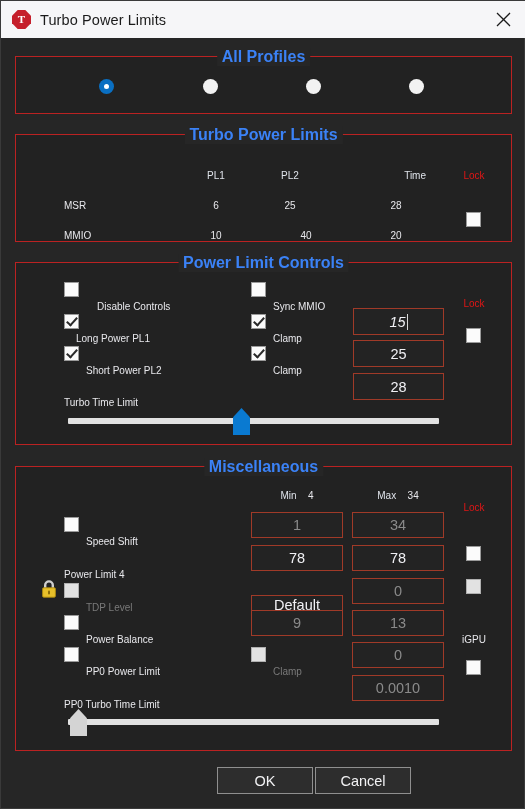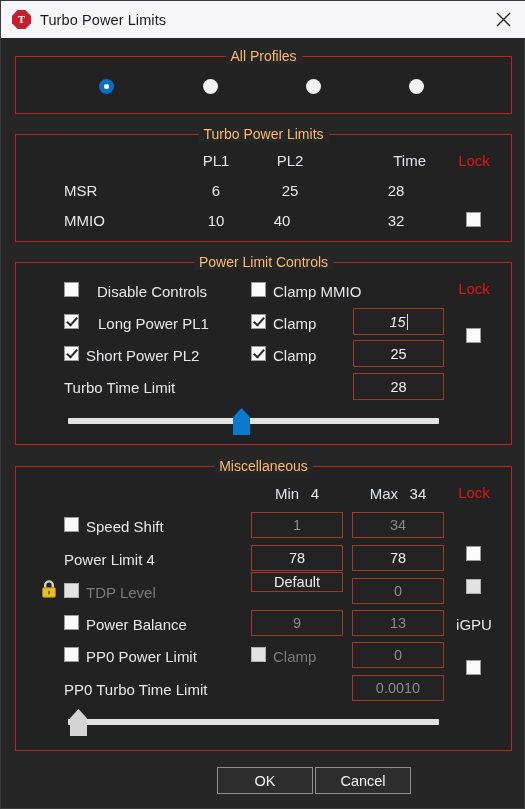--- a/index.html
+++ b/index.html
@@ -62,32 +62,33 @@
     border: 1px solid #bb2222;
     background: #222222;
     box-sizing: border-box;
   }
   .group-title {
     position: absolute;
     top: -9px;
     left: 50%;
     transform: translateX(-50%);
     background: #262626;
-    color: #fdba74;
-    font-weight: normal;
-    font-size: 14px;
+    color: #3b82f6;
+    font-weight: bold;
+    font-size: 16px;
     padding: 0 5px;
     white-space: nowrap;
   }
   .abs { position: absolute; }
   .lbl {
     color: #e8e8ec;
-    font-size: 15px;
+    font-size: 10px;
     white-space: nowrap;
     line-height: 1;
+    margin-top: 18px;
   }
   .lbl.dim { color: #7a7a7a; text-align: center; }
   .lbl.red { color: #e01616; }
   .lbl.hdr { color: #dfe3ea; }
 
   
   .radio {
     position: absolute;
     width: 15px; height: 15px;
     border-radius: 50%;
@@ -222,37 +223,37 @@
     <div class="abs lbl hdr" style="left:350px; top:18px; width:60px; text-align:right;">Time</div>
     <div class="abs lbl red" style="left:428px; top:18px; width:60px; text-align:center;">Lock</div>
 
     <div class="abs lbl" style="left:48px; top:48px;">MSR</div>
     <div class="abs lbl" style="left:170px; top:48px; width:60px; text-align:center;">6</div>
     <div class="abs lbl" style="left:244px; top:48px; width:60px; text-align:center;">25</div>
     <div class="abs lbl" style="left:350px; top:48px; width:60px; text-align:center;">28</div>
 
     <div class="abs lbl" style="left:48px; top:78px;">MMIO</div>
     <div class="abs lbl" style="left:170px; top:78px; width:60px; text-align:center;">10</div>
-    <div class="abs lbl" style="left:236px; top:78px; width:60px; text-align:center;">40</div>
-    <div class="abs lbl" style="left:350px; top:78px; width:60px; text-align:center;">32</div>
+    <div class="abs lbl" style="left:260px; top:78px; width:60px; text-align:center;">40</div>
+    <div class="abs lbl" style="left:350px; top:78px; width:60px; text-align:center;">20</div>
     <div class="cb" style="left:450px; top:77px;"></div>
   </div>
 
   <div class="group" style="left:14px; top:261px; width:497px; height:183px;">
     <div class="group-title">Power Limit Controls</div>
 
     <div class="abs lbl red" style="left:428px; top:18px; width:60px; text-align:center;">Lock</div>
 
     <div class="cb" style="left:48px; top:19px;"></div>
     <div class="abs lbl" style="left:81px; top:21px;">Disable Controls</div>
     <div class="cb" style="left:235px; top:19px;"></div>
-    <div class="abs lbl" style="left:257px; top:21px;">Clamp MMIO</div>
+    <div class="abs lbl" style="left:257px; top:21px;">Sync MMIO</div>
 
     <div class="cb checked" style="left:48px; top:51px;"></div>
-    <div class="abs lbl" style="left:82px; top:53px;">Long Power PL1</div>
+    <div class="abs lbl" style="left:60px; top:53px;">Long Power PL1</div>
     <div class="cb checked" style="left:235px; top:51px;"></div>
     <div class="abs lbl" style="left:257px; top:53px;">Clamp</div>
     <div class="inp" style="left:337px; top:45px; width:91px; height:27px;font-style:italic;">
       <span>15</span>
         <span class="caret"></span>
     </div>
 
     <div class="cb checked" style="left:48px; top:83px;"></div>
     <div class="abs lbl" style="left:70px; top:85px;">Short Power PL2</div>
     <div class="cb checked" style="left:235px; top:83px;"></div>
@@ -294,21 +295,21 @@
 
     <div class="lock-icon" style="left:22px; top:110px;">
       <svg width="22" height="24" viewBox="0 0 22 24" aria-hidden="true">
         <path d="M7.2 11 V8.2 a3.8 3.8 0 0 1 7.6 0 V11" fill="none" stroke="#cfcfcf" stroke-width="2.4"></path>
         <rect x="4.6" y="10.8" width="12.8" height="9.4" rx="1.2" fill="#e8c02a" stroke="#b08c10" stroke-width="0.9"></rect>
         <rect x="10" y="13.6" width="2" height="4" rx="1" fill="#8a6a08"></rect>
       </svg>
     </div>
     <div class="cb disabled" style="left:48px; top:116px;"></div>
     <div class="abs lbl dim" style="left:70px; top:118px;">TDP Level</div>
-    <div class="inp" style="left:235px; top:105px; width:92px; height:20px;">Default</div>
+    <div class="inp" style="left:235px; top:128px; width:92px; height:20px;">Default</div>
     <div class="inp dim" style="left:336px; top:111px; width:92px; height:26px;">0</div>
     <div class="cb disabled" style="left:450px; top:112px;"></div>
 
     <div class="cb" style="left:48px; top:148px;"></div>
     <div class="abs lbl" style="left:70px; top:150px;">Power Balance</div>
     <div class="inp dim" style="left:235px; top:143px; width:92px; height:26px;">9</div>
     <div class="inp dim" style="left:336px; top:143px; width:92px; height:26px;">13</div>
     <div class="abs lbl" style="left:428px; top:150px; width:60px; text-align:center;">iGPU</div>
 
     <div class="cb" style="left:48px; top:180px;"></div>

